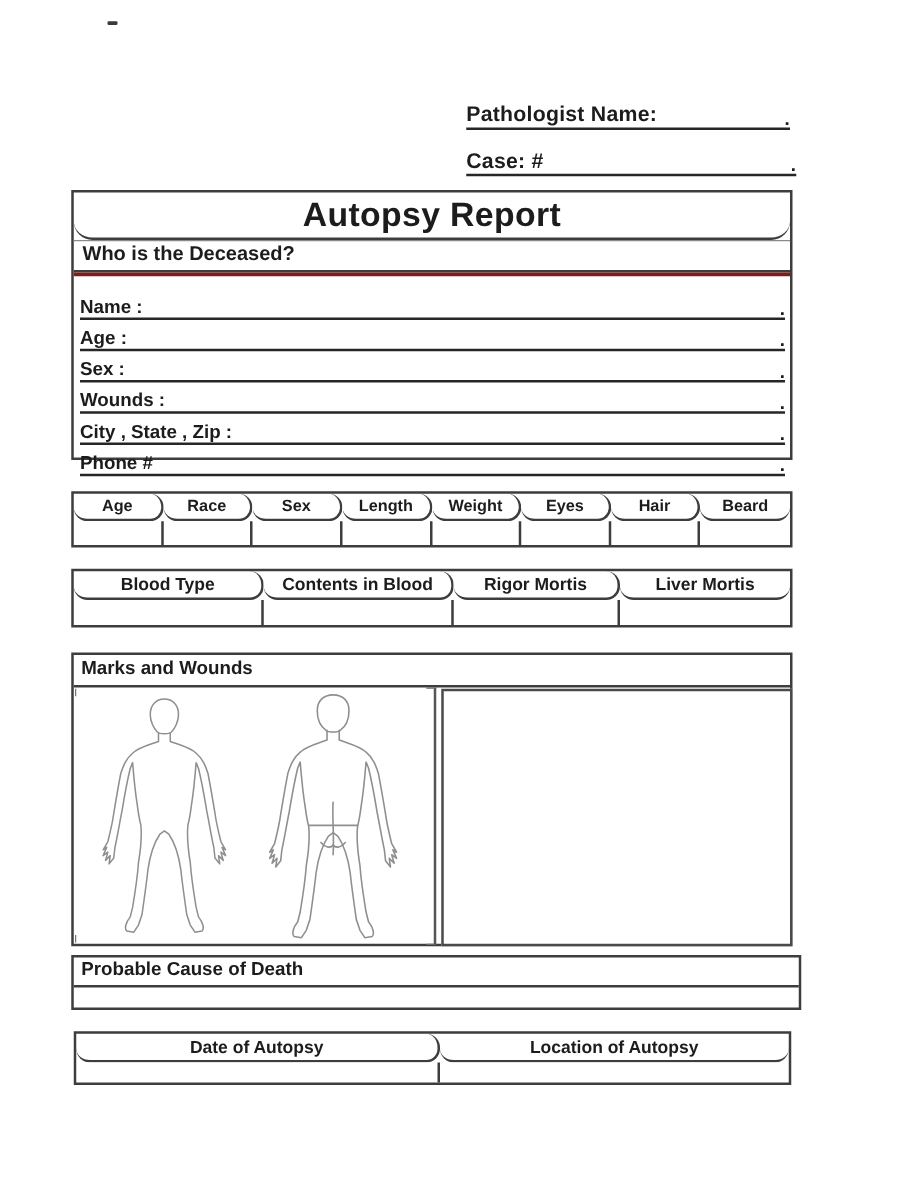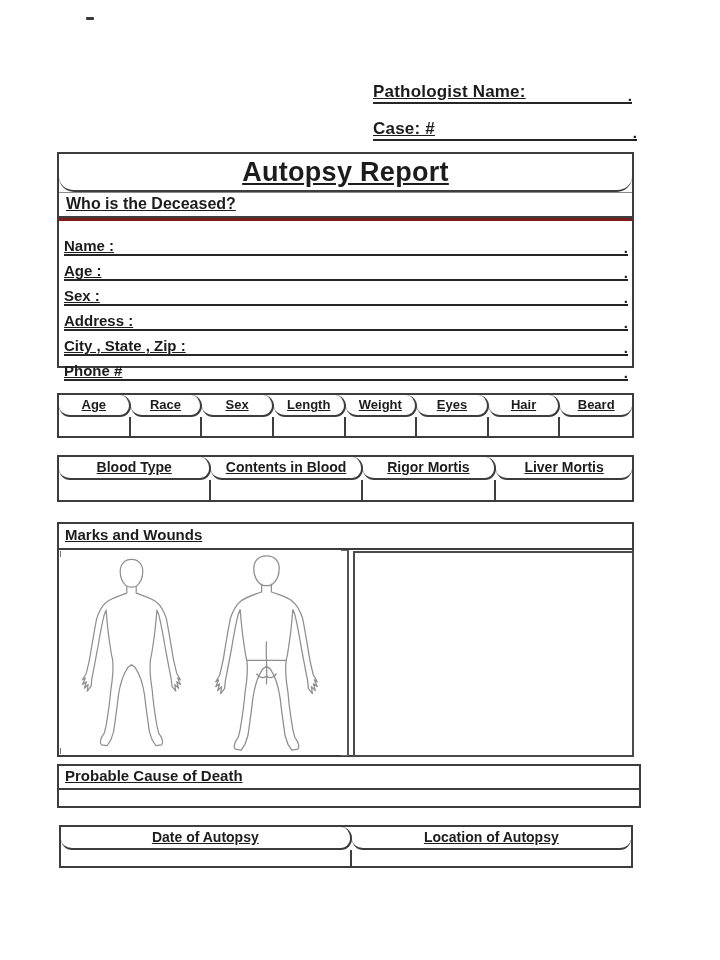--- a/index.html
+++ b/index.html
@@ -1,21 +1,21 @@
 <!DOCTYPE html>
 <html><head>
 <meta charset="utf-8">
 <style>
   html,body { margin:0; padding:0; background:#ffffff; }
   .page {
     position:relative; width:720px; height:960px; background:#ffffff;
     font-family:"Liberation Sans", sans-serif; color:#1c1c1c; overflow:hidden;
     font-weight:700;
   }
-  .abs { position:absolute; box-sizing:border-box;text-decoration:underline; }
+  .abs { position:absolute; box-sizing:border-box; }
 
   
   .stray { left:86px; top:17px; width:8px; height:3px; background:#3a3a3a; border-radius:1px; }
 
   
   .hdr-line {
     display:flex; justify-content:space-between; align-items:flex-end;
     border-bottom:2px solid #262626; font-size:17px; letter-spacing:.2px;
   }
   .hdr-line .blank { flex:1; height:100%; }
@@ -101,21 +101,21 @@
         <span>Age :</span>
         <span class="blank"></span>
         <span class="period">.</span>
       </div>
       <div class="field-line">
         <span>Sex :</span>
         <span class="blank"></span>
         <span class="period">.</span>
       </div>
       <div class="field-line">
-        <span>Address :</span>
+        <span>Wounds :</span>
         <span class="blank"></span>
         <span class="period">.</span>
       </div>
       <div class="field-line">
         <span>City , State , Zip :</span>
         <span class="blank"></span>
         <span class="period">.</span>
       </div>
       <div class="field-line">
         <span>Phone #</span>

